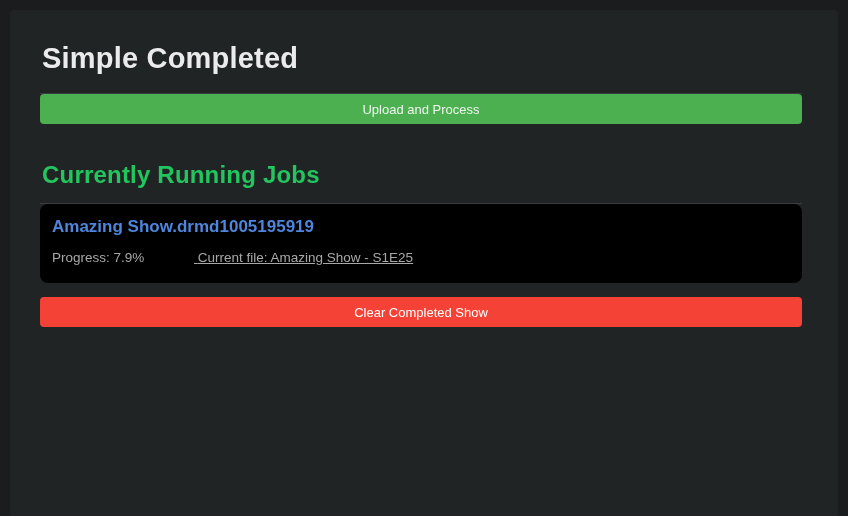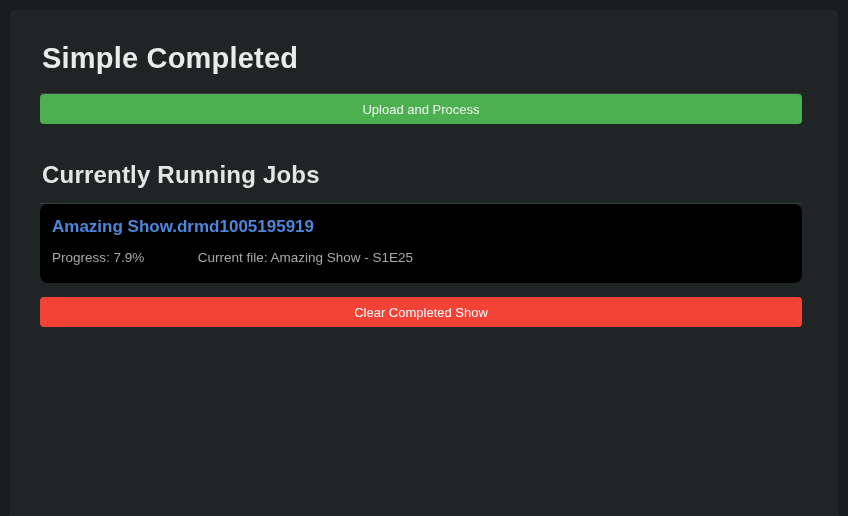--- a/index.html
+++ b/index.html
@@ -79,21 +79,21 @@
   }
   .btn-clear {
     background: #f44336;
     color: #ffffff;
   }
   h2.jobs-heading {
     margin: 0 0 15px 2px;
     font-size: 24px;
     line-height: 27px;
     font-weight: bold;
-    color: #e5e5e5;
+    color: #22c55e;
     letter-spacing: 0.2px;
   }
   .job-card {
     background: #000000;
     border-radius: 8px;
     padding: 13px 12px 17px;
     margin-bottom: 14px;
   }
   .job-title {
     display: inline-block;
@@ -102,20 +102,21 @@
     color: #4d86dc;
     line-height: 20px;
     margin-bottom: 13px;
     text-decoration: none;
     cursor: pointer;
   }
   .job-meta {
     font-size: 13.5px;
     color: #a8a8a8;
     line-height: 16px;
+    text-decoration: underline;
   }
   .job-progress {
     display: inline-block;
     width: 142px;
   }
 </style>
 </head>
 <body>
 
 <div class="page">

